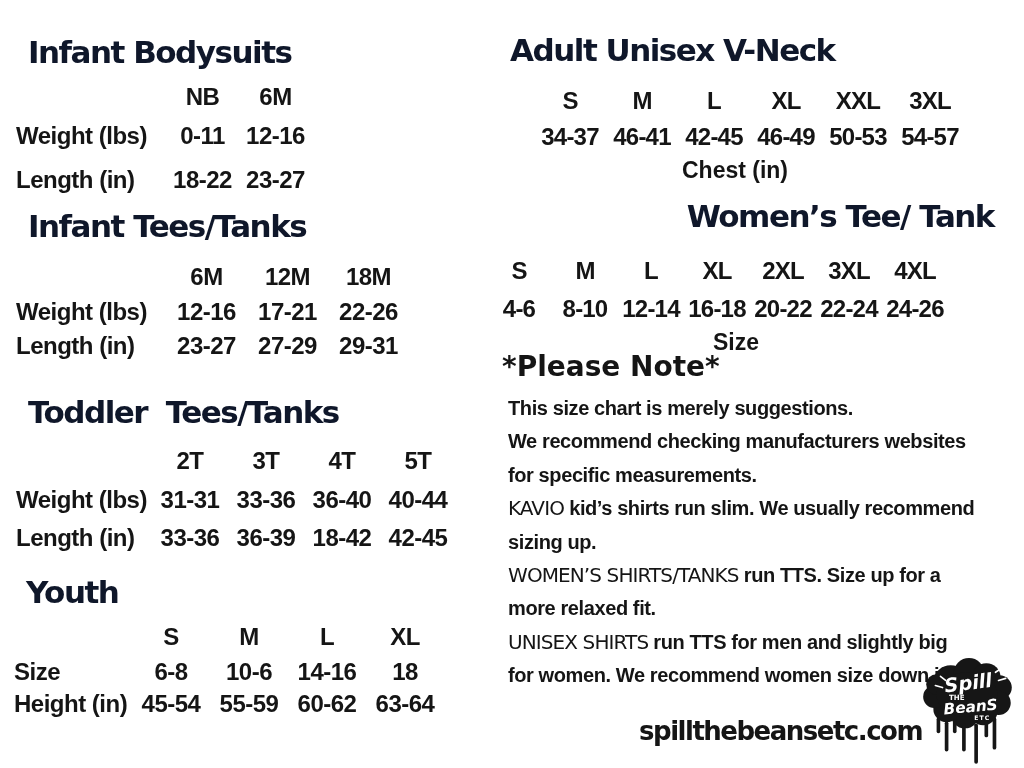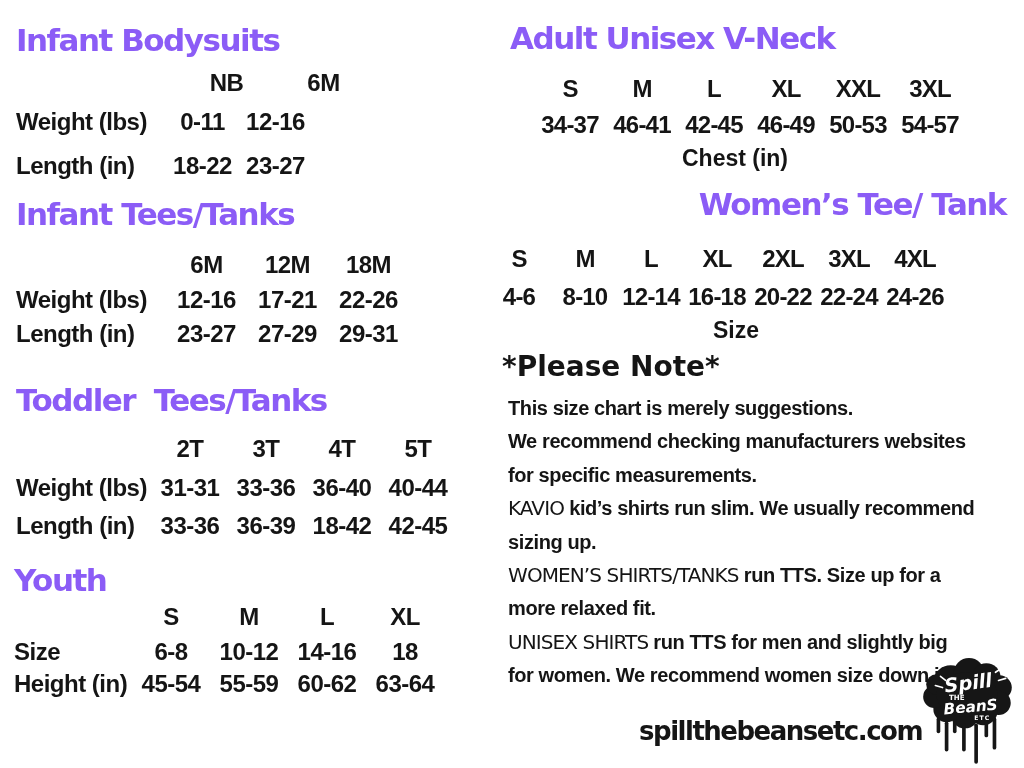--- a/index.html
+++ b/index.html
@@ -1,19 +1,19 @@
 <!DOCTYPE html>
 <html><head>
 <meta charset="utf-8">
 <style>
   html,body{margin:0;padding:0;background:#ffffff;}
   .page{position:relative;width:1024px;height:768px;background:#ffffff;overflow:hidden;
         font-family:"Liberation Sans",sans-serif;color:#151515;}
   .sec{position:absolute;}
-  .title{margin:0;font-family:"DejaVu Sans",sans-serif;font-weight:bold;color:#8b5cf6;
+  .title{margin:12px;font-family:"DejaVu Sans",sans-serif;font-weight:bold;color:#0f172a;
          font-size:31px;line-height:37px;letter-spacing:-1.5px;white-space:pre;}
   .tbl{font-weight:bold;font-size:24px;letter-spacing:-0.5px;}
   .trow{display:flex;align-items:baseline;white-space:nowrap;}
   .lbl{flex:0 0 var(--lw);white-space:nowrap;}
   .cell{flex:0 0 var(--cw);text-align:center;white-space:nowrap;}
   .hrow{height:29px;}
   .vrow{height:32px;}
   .rtbl{display:flex;font-weight:bold;font-size:24px;letter-spacing:-0.8px;}
   .rtbl .cell{flex:0 0 var(--cw);}
   .axis{font-weight:bold;font-size:23px;text-align:center;}
@@ -25,21 +25,21 @@
   .logo{position:absolute;left:918px;top:656px;}
 </style>
 </head>
 <body>
 
 <div class="page">
 
   <div class="sec" style="left:16px;top:22px;">
     <h2 class="title">Infant Bodysuits</h2>
     <div class="tbl" style="--lw:150px;--cw:73px;">
-      <div class="trow hrow" style="margin-top:10px;gap:24px;">
+      <div class="trow hrow" style="margin-top:10px;">
         <span class="lbl"></span>
         <span class="cell">NB</span>
         <span class="cell">6M</span>
       </div>
       <div class="trow vrow" style="margin-top:10px;">
         <span class="lbl">Weight (lbs)</span>
         <span class="cell">0-11</span>
         <span class="cell">12-16</span>
       </div>
       <div class="trow vrow" style="margin-top:12px;">
@@ -107,21 +107,21 @@
       <div class="trow hrow" style="margin-top:4px;">
         <span class="lbl"></span>
         <span class="cell">S</span>
         <span class="cell">M</span>
         <span class="cell">L</span>
         <span class="cell">XL</span>
       </div>
       <div class="trow vrow" style="margin-top:6px;">
         <span class="lbl">Size</span>
         <span class="cell">6-8</span>
-        <span class="cell">10-12</span>
+        <span class="cell">10-6</span>
         <span class="cell">14-16</span>
         <span class="cell">18</span>
       </div>
       <div class="trow vrow" style="">
         <span class="lbl">Height (in)</span>
         <span class="cell">45-54</span>
         <span class="cell">55-59</span>
         <span class="cell">60-62</span>
         <span class="cell">63-64</span>
       </div>

